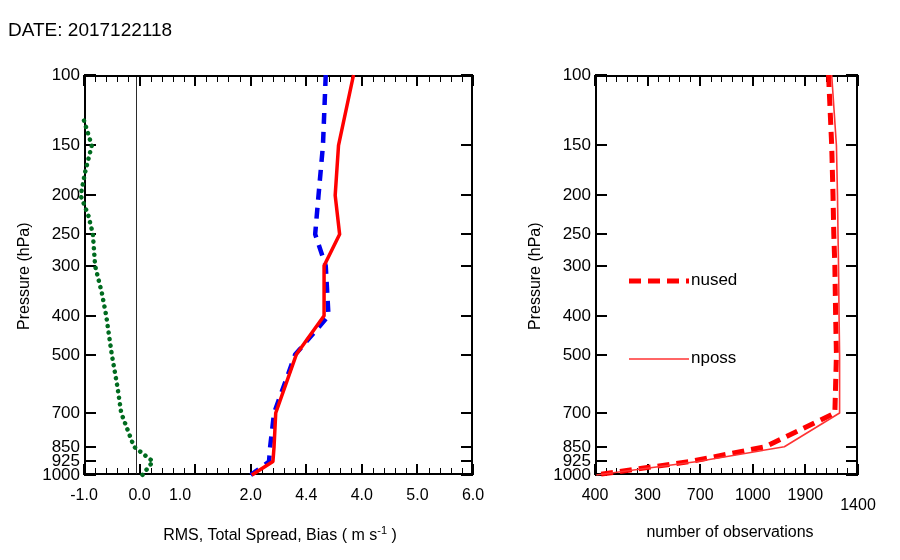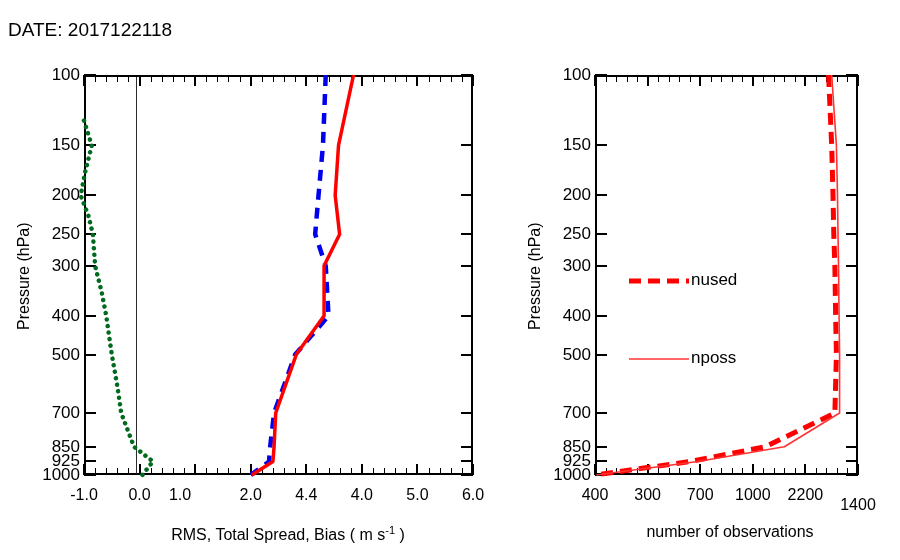--- a/index.html
+++ b/index.html
@@ -169,21 +169,21 @@
         <div class="abs txt xtick" style="left: 433px; top: 487px; width: 80px;">6.0</div>
       </div>
 
     <svg class="abs" id="left-svg" width="389" height="400" style="left:85px;top:76px;">
         <polyline points="-1.00,44.58 6.78,69.44 0.11,96.22 -4.33,119.41 3.45,139.87 7.89,158.18 10.11,189.85 16.78,216.63 21.23,239.82 26.79,278.59 32.34,310.26 36.23,337.04 49.01,370.77 67.91,385.46 57.35,399.00" fill="none" stroke="#006B1F" stroke-width="4.5" stroke-linecap="round" stroke-linejoin="round" stroke-dasharray="0.1 6.5"></polyline>
         <polyline points="240.74,-1.00 237.96,69.44 233.51,119.41 230.18,158.18 240.74,189.85 243.51,239.82 210.17,278.59 189.05,337.04 185.16,370.77 184.05,385.46 165.71,399.00" fill="none" stroke="#0000EE" stroke-width="4.5" stroke-linecap="butt" stroke-linejoin="round" stroke-dasharray="11 8"></polyline>
         <polyline points="268.52,-1.00 253.52,69.44 250.18,119.41 254.63,158.18 239.07,189.85 239.07,239.82 211.28,278.59 190.72,337.04 189.05,370.77 187.94,385.46 166.83,399.00" fill="none" stroke="#FF0000" stroke-width="3.5" stroke-linecap="butt" stroke-linejoin="round"></polyline>
       </svg>
 
 
-    <div class="abs txt axis-title" style="left:138px;top:525px;width:300px;">
+    <div class="abs txt axis-title" style="left:130px;top:525px;width:300px;">
       <span>RMS, Total Spread, Bias ( m s</span><sup style="font-size:11px;">-1</sup><span> )</span>
     </div>
   </div>
 
   <div class="abs" id="right-panel-group" style="left:0;top:0;width:900px;height:560px;">
 
     <div class="abs txt ylabel-rot" style="left:527px;top:330px;">Pressure (hPa)</div>
 
     <div class="abs plotbox" id="right-plotbox" style="left:595px;top:75px;width:263px;height:400px;"></div>
 
@@ -270,21 +270,21 @@
         <div class="tick" style="left: 646.6px; top: 75px; width: 2px; height: 11px;"></div>
         <div class="abs txt xtick" style="left: 607.6px; top: 487px; width: 80px;">300</div>
         <div class="tick" style="left: 699.2px; top: 464px; width: 2px; height: 11px;"></div>
         <div class="tick" style="left: 699.2px; top: 75px; width: 2px; height: 11px;"></div>
         <div class="abs txt xtick" style="left: 660.2px; top: 487px; width: 80px;">700</div>
         <div class="tick" style="left: 751.8px; top: 464px; width: 2px; height: 11px;"></div>
         <div class="tick" style="left: 751.8px; top: 75px; width: 2px; height: 11px;"></div>
         <div class="abs txt xtick" style="left: 712.8px; top: 487px; width: 80px;">1000</div>
         <div class="tick" style="left: 804.4px; top: 464px; width: 2px; height: 11px;"></div>
         <div class="tick" style="left: 804.4px; top: 75px; width: 2px; height: 11px;"></div>
-        <div class="abs txt xtick" style="left: 765.4px; top: 487px; width: 80px;">2200</div>
+        <div class="abs txt xtick" style="left: 765.4px; top: 487px; width: 80px;">1900</div>
         <div class="tick" style="left: 857px; top: 464px; width: 2px; height: 11px;"></div>
         <div class="tick" style="left: 857px; top: 75px; width: 2px; height: 11px;"></div>
         <div class="abs txt xtick" style="left: 818px; top: 487px; width: 80px; margin-top: 10px;">1400</div>
       </div>
 
     <svg class="abs" id="right-svg" width="263" height="400" style="left:596px;top:76px;">
         <polyline points="232.54,-1.00 235.70,69.44 237.01,119.41 237.80,158.18 238.86,189.85 239.64,239.82 240.43,278.59 238.86,337.04 169.42,370.77 94.21,385.46 -1.00,399.00" fill="none" stroke="#FF0000" stroke-width="5" stroke-linecap="butt" stroke-linejoin="round" stroke-dasharray="12 7"></polyline>
         <polyline points="235.70,-1.00 240.43,69.44 241.49,119.41 242.01,158.18 242.54,189.85 243.06,239.82 243.59,278.59 243.59,337.04 188.36,370.77 101.57,385.46 0.32,399.00" fill="none" stroke="#FF3333" stroke-width="1.6" stroke-linecap="butt" stroke-linejoin="round"></polyline>
       </svg>
 

